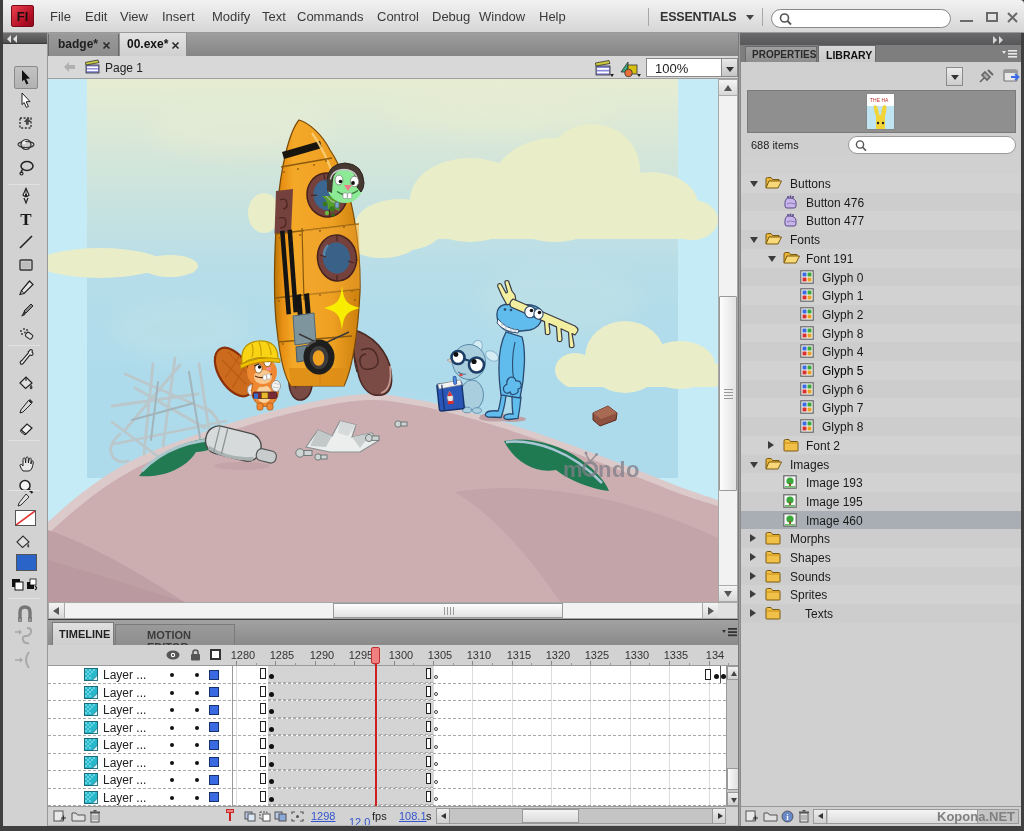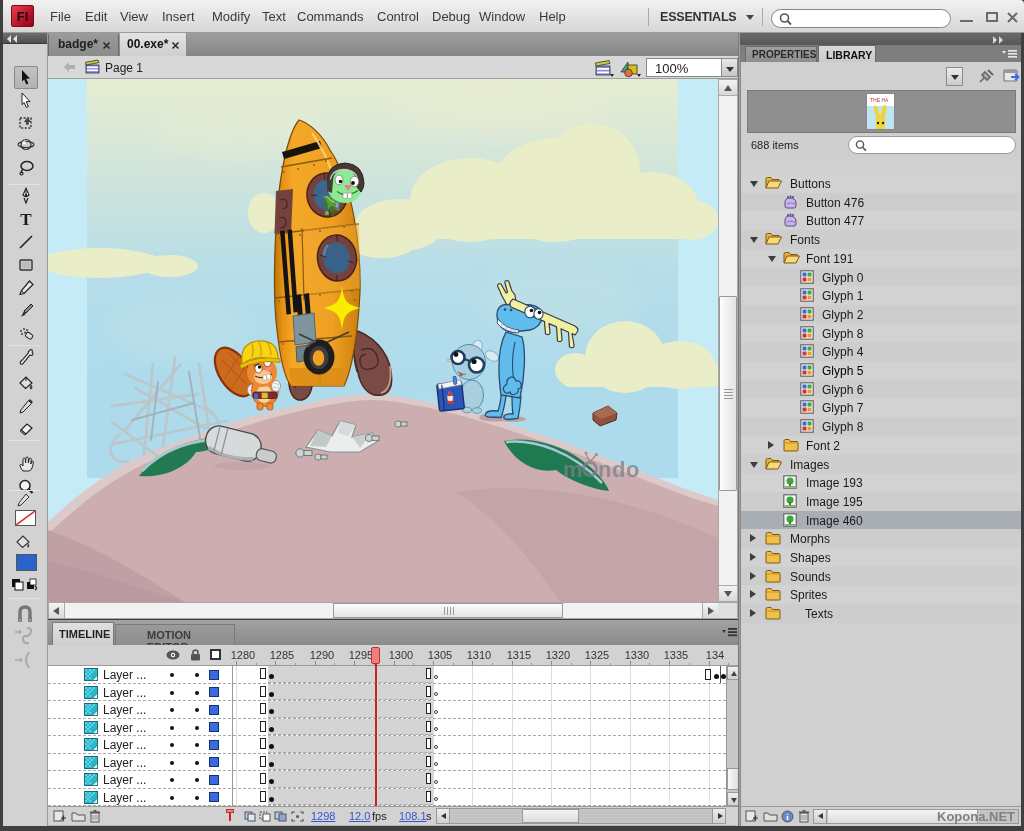--- a/index.html
+++ b/index.html
@@ -806,21 +806,21 @@
       </svg>
 <svg class="abs" style="left:226px;top:4px;" width="13" height="11" viewBox="0 0 13 11">
         <rect x="1" y="1" width="7" height="7" fill="#b8c8e8" stroke="#555" stroke-width="1"></rect>
         <rect x="5" y="3" width="7" height="7" fill="#8aa8d8" stroke="#555" stroke-width="1"></rect>
       </svg>
 <svg class="abs" style="left:243px;top:4px;" width="13" height="11" viewBox="0 0 13 11">
         <path d="M1 3 L1 1 L4 1 M9 1 L12 1 L12 3 M12 8 L12 10 L9 10 M4 10 L1 10 L1 8" fill="none" stroke="#555" stroke-width="1.2"></path>
         <circle cx="6.5" cy="5.5" r="1.5" fill="#555"></circle>
       </svg>
 <span class="abs" style="left:263px;top:3px;font-size:11px;color:#3355cc;text-decoration:underline;">1298</span>
-<span class="abs" style="left:301px;top:3px;font-size:11px;color:#3355cc;text-decoration:underline;">12.0</span>
+<span class="abs" style="left:301px;top:9px;font-size:11px;color:#3355cc;text-decoration:underline;">12.0</span>
 <span class="abs" style="left:324px;top:3px;font-size:11px;color:#222;">fps</span>
 <span class="abs" style="left:351px;top:3px;font-size:11px;color:#3355cc;text-decoration:underline;">108.1</span>
 <span class="abs" style="left:378px;top:3px;font-size:11px;color:#222;">s</span>
 <div class="abs" style="left:388px;top:1px;width:290px;height:16px;background:#c4c4c4;border:1px solid #999;">
 <div class="abs" style="left:0;top:0;width:13px;height:14px;background:linear-gradient(#ececec,#d0d0d0);border-right:1px solid #999;">
           <div class="abs" style="left:4px;top:4px;width:0;height:0;border-top:3.5px solid transparent;border-bottom:3.5px solid transparent;border-right:5px solid #333;"></div>
         </div>
 <div class="abs" style="left:275px;top:0;width:13px;height:14px;background:linear-gradient(#ececec,#d0d0d0);border-left:1px solid #999;">
           <div class="abs" style="left:5px;top:4px;width:0;height:0;border-top:3.5px solid transparent;border-bottom:3.5px solid transparent;border-left:5px solid #333;"></div>
         </div>

